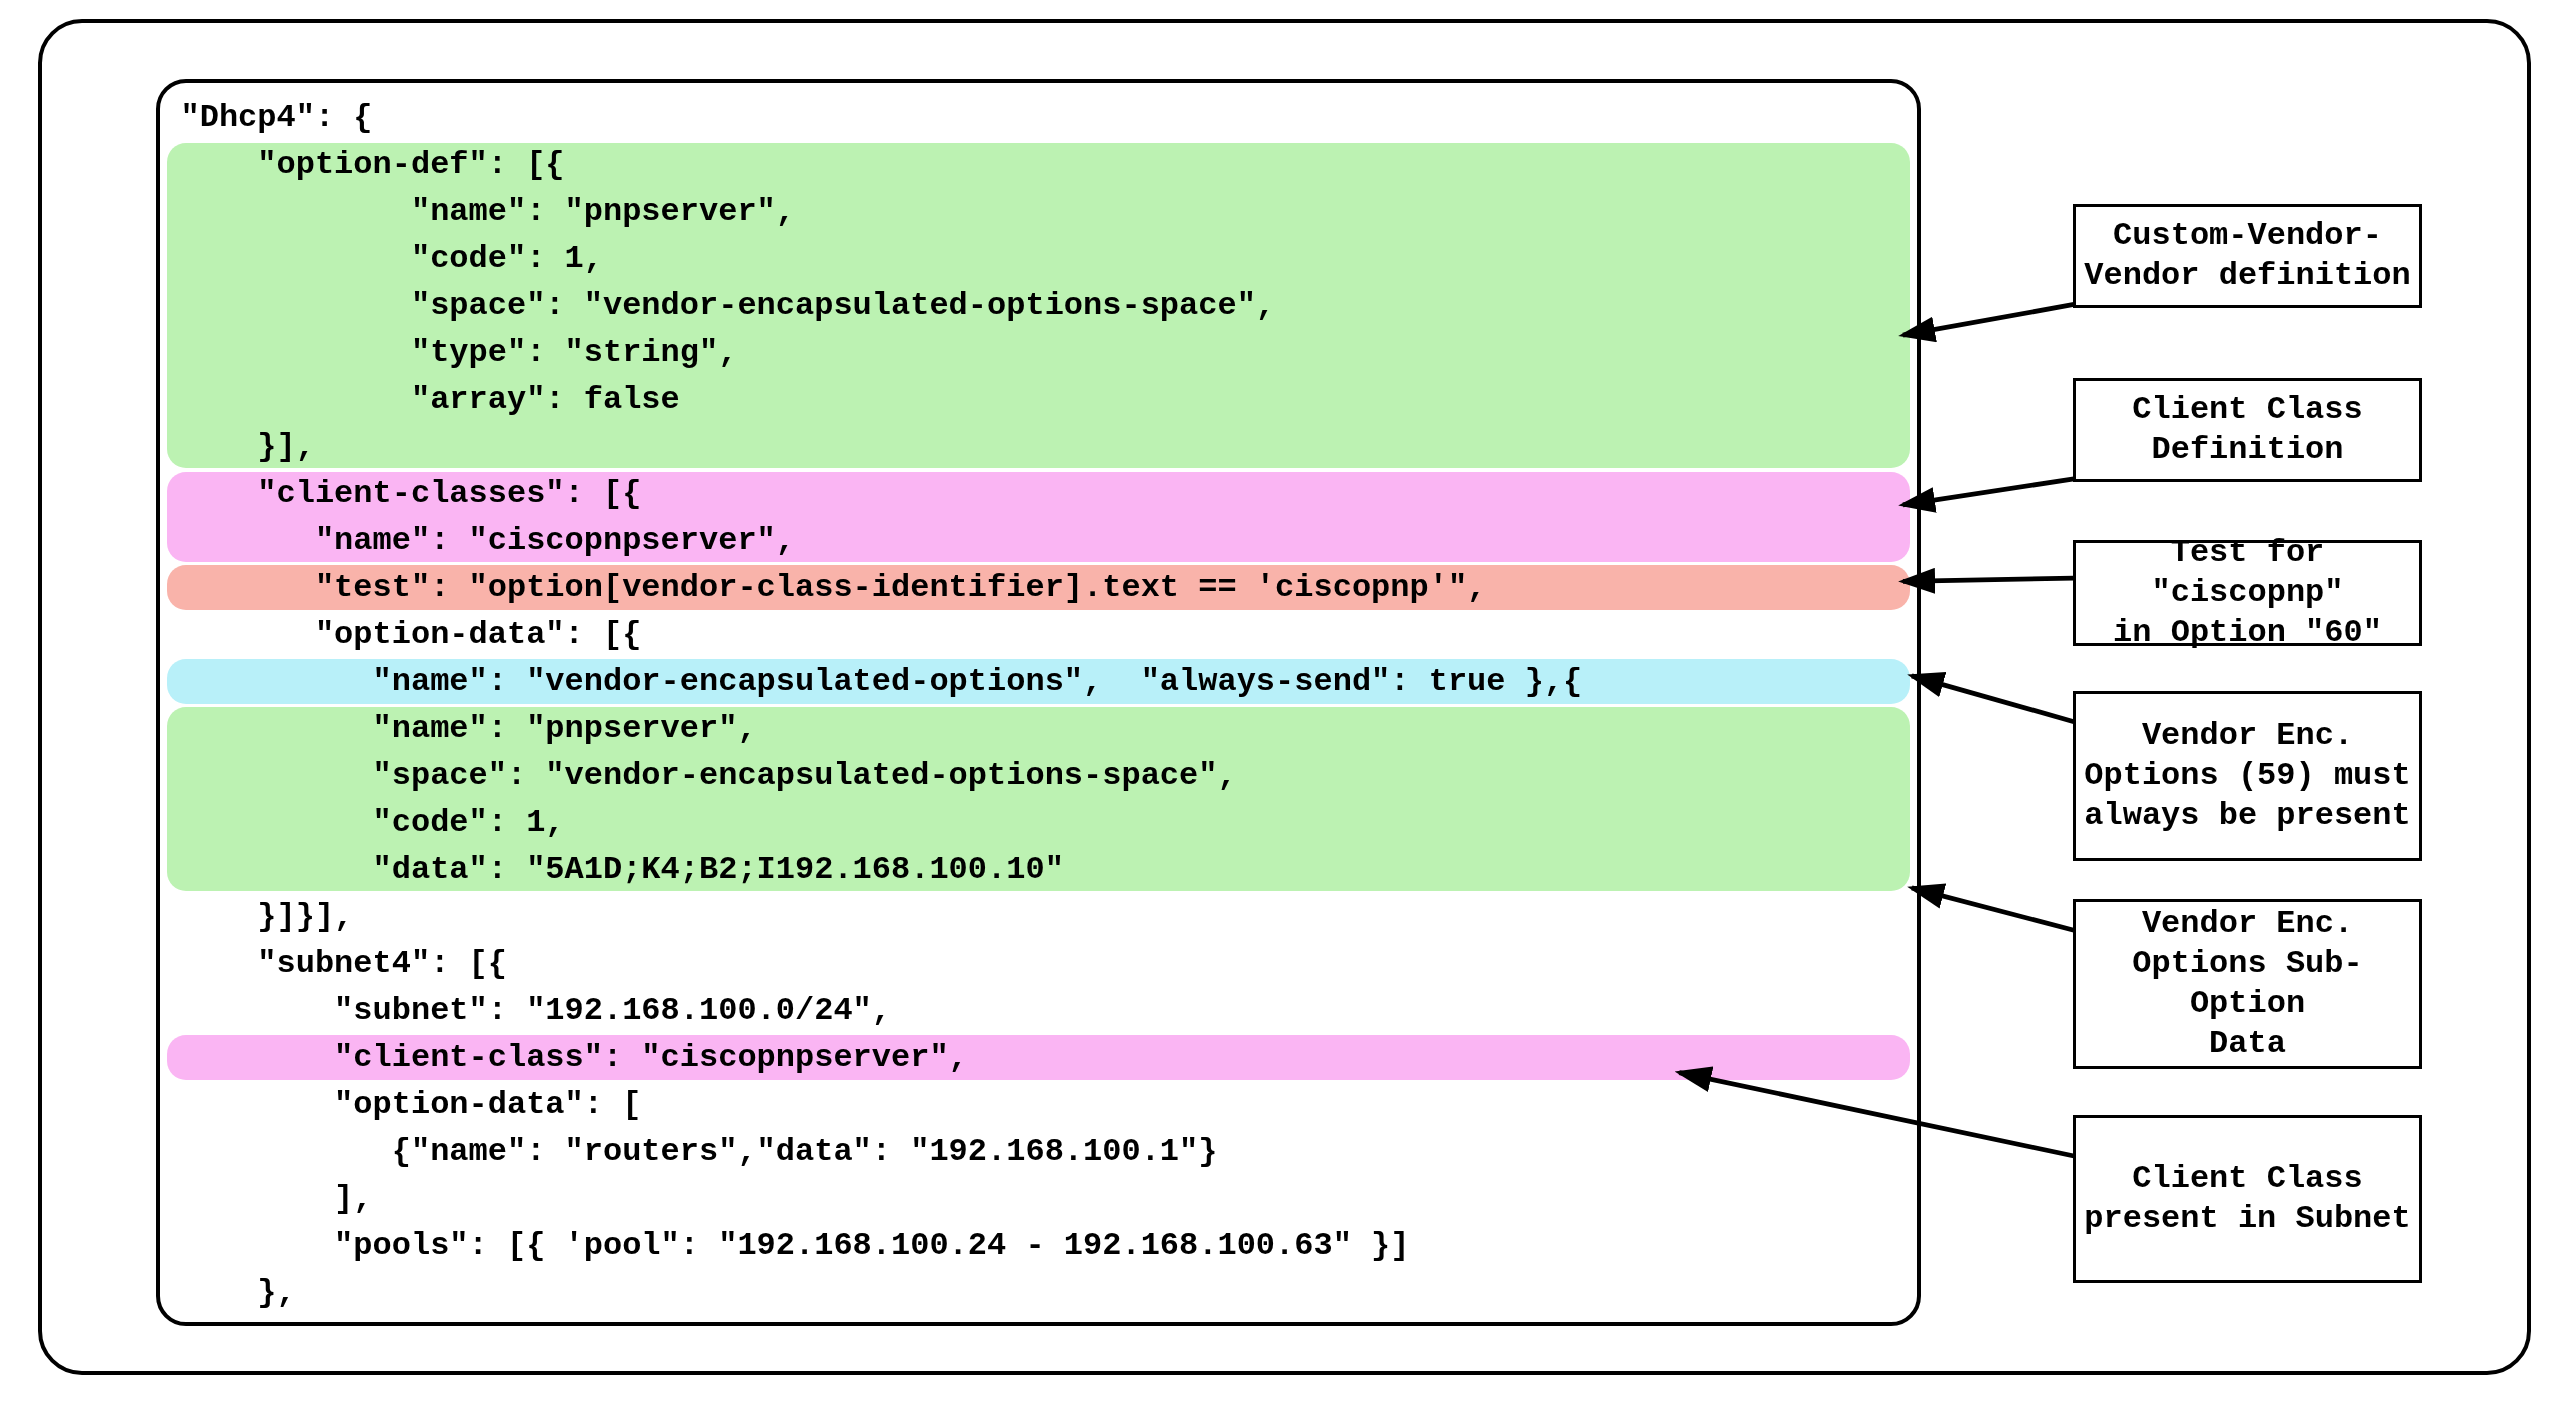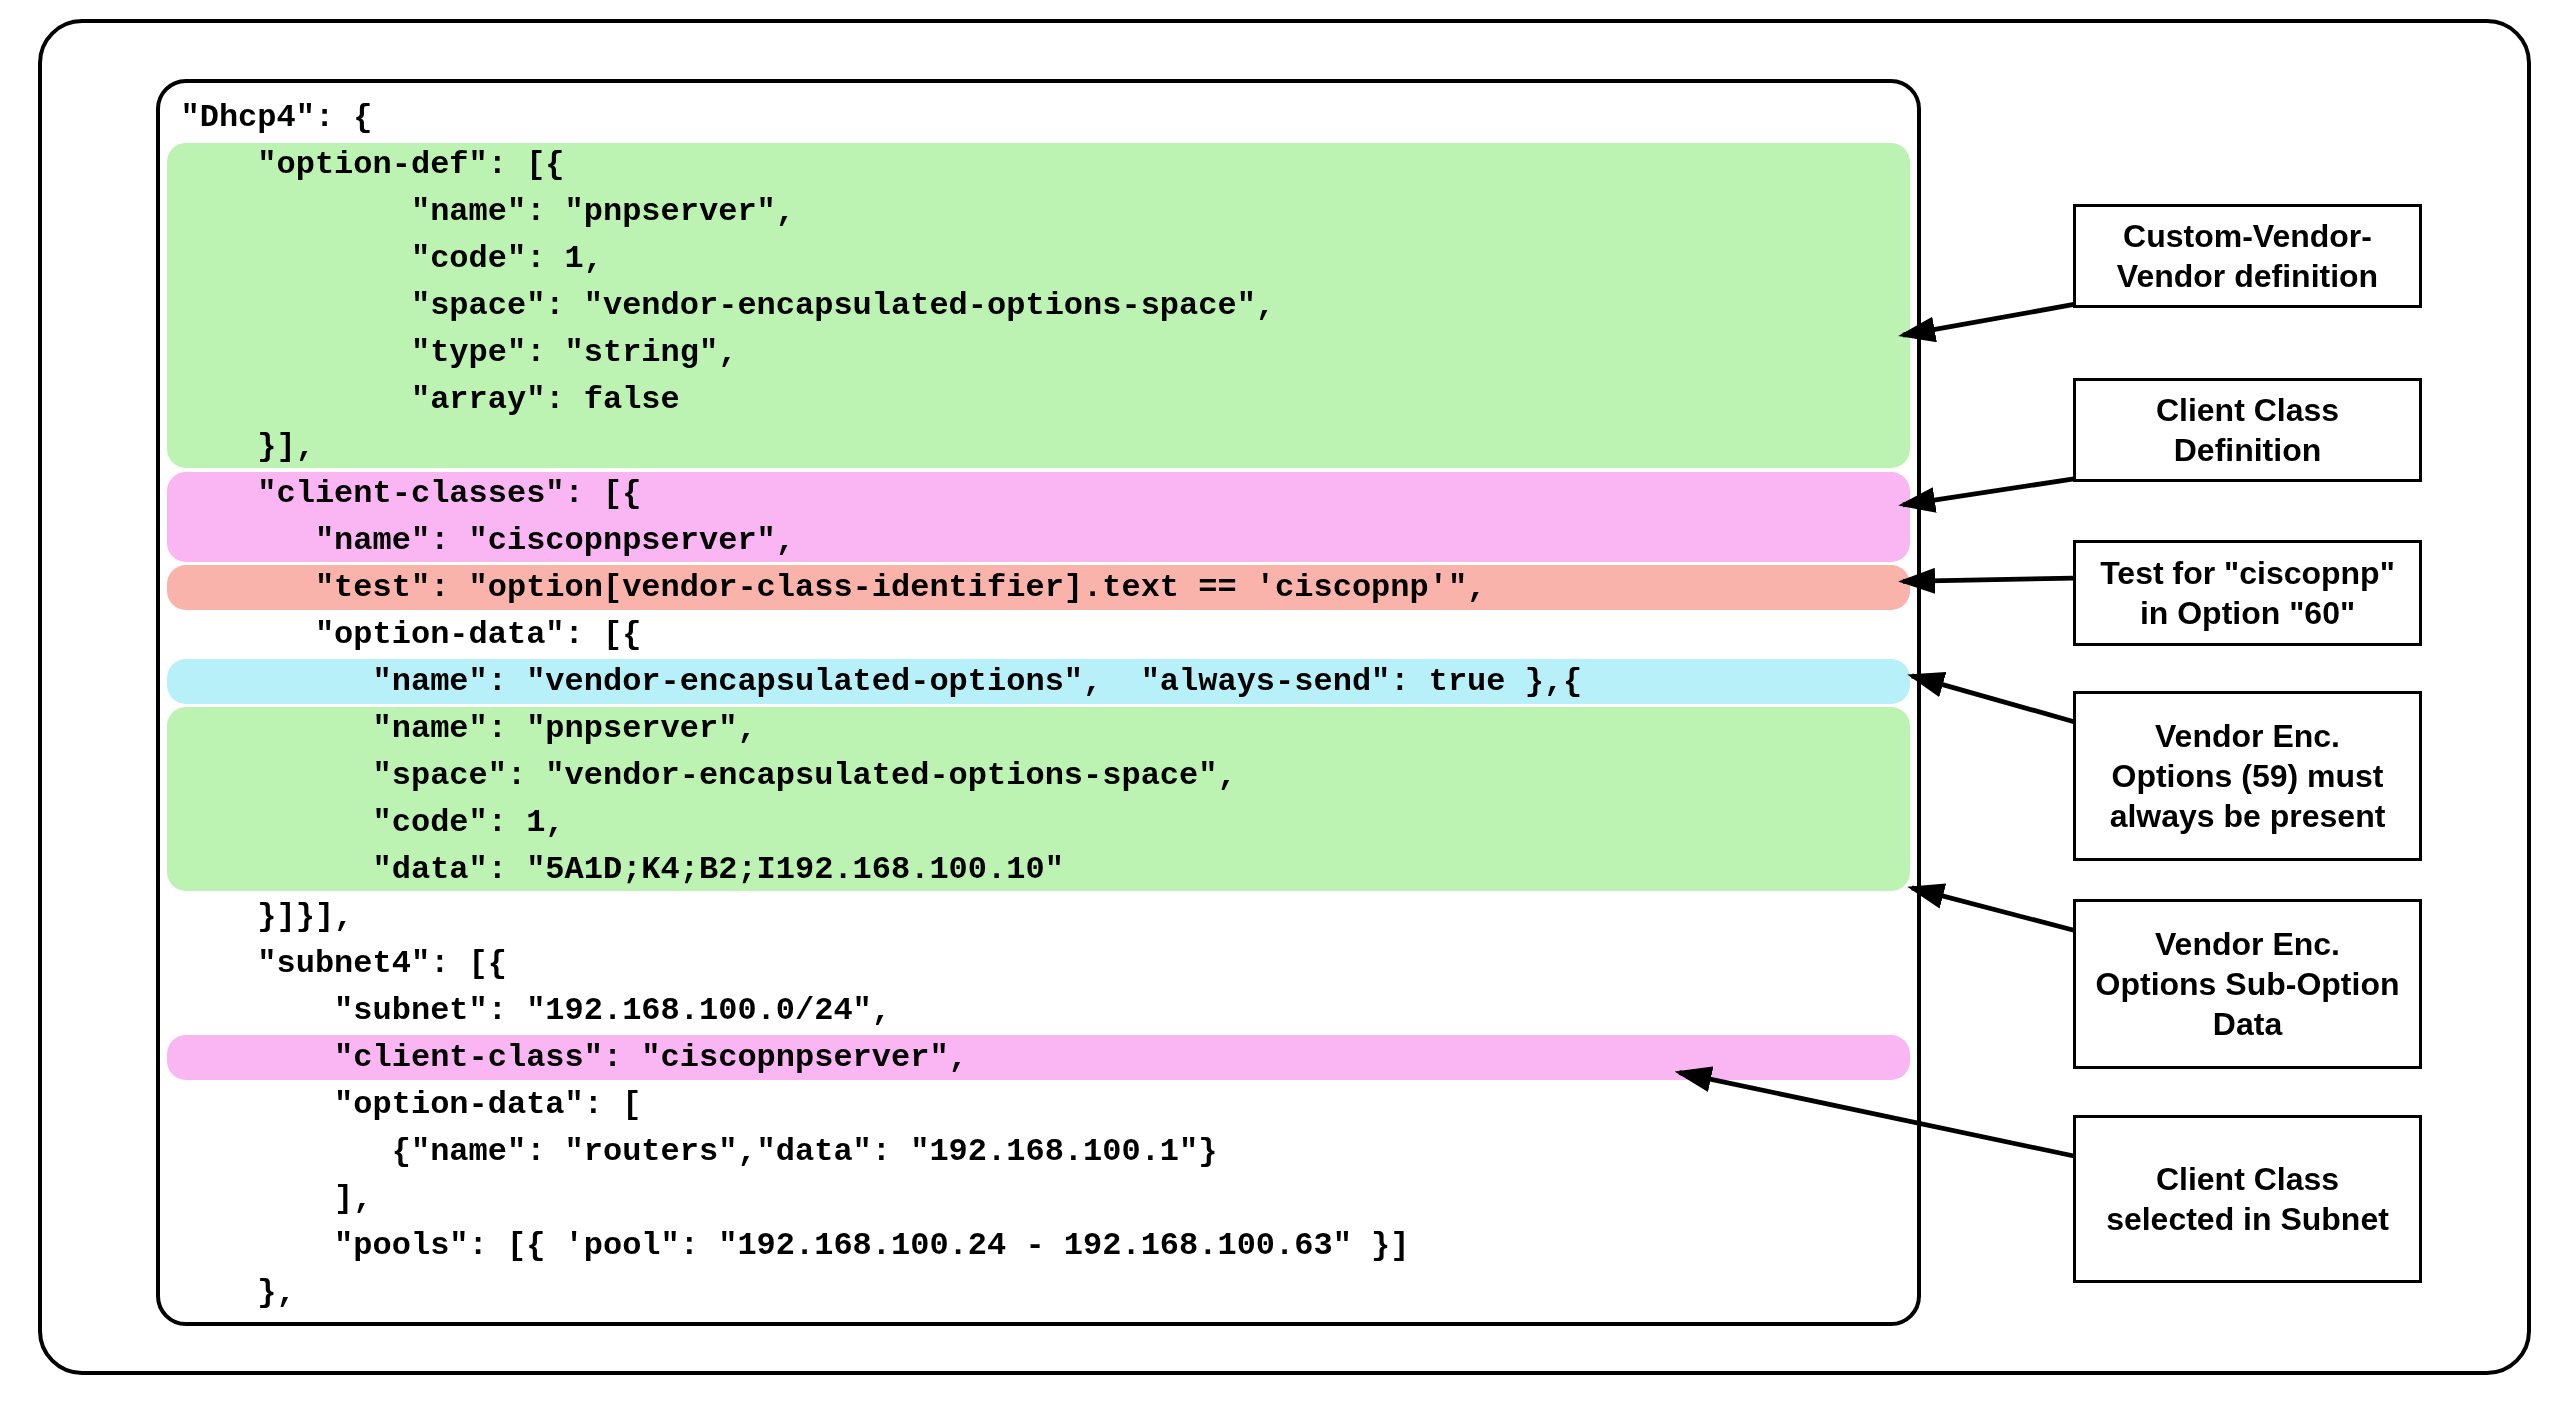--- a/index.html
+++ b/index.html
@@ -21,21 +21,21 @@
        z-index:-1;border-radius:inherit;background:var(--hl);}
   .r-start{border-radius:19px 19px 0 0}
   .r-start.hl::before{top:2.1px}
   .r-end{border-radius:0 0 19px 19px}
   .r-end.hl::before{bottom:2.1px}
   .r-single{border-radius:19px}
   .r-single.hl::before{top:1.4px;bottom:1.4px}
 
   .callout{position:absolute;border:3.4px solid #000;background:#fff;box-sizing:border-box;
        display:flex;align-items:center;justify-content:center;text-align:center;}
-  .callout-line{font-family:Liberation Sans, sans-serif;font-weight:700;
+  .callout-line{font-family:Liberation Mono, monospace;font-weight:700;
        font-size:32px;line-height:40px;color:#000;}
 
   .arrow-layer{position:absolute;left:0;top:0;pointer-events:none;}
 </style>
 </head>
 <body>
 
 <div class="outer-frame"></div>
 
 <div class="code-panel">
@@ -98,21 +98,21 @@
     <div class="callout" style="left: 2073px; top: 899px; width: 349px; height: 170px;">
       <div>
         <div class="callout-line">Vendor Enc.</div>
         <div class="callout-line">Options Sub-Option</div>
         <div class="callout-line">Data</div>
       </div>
     </div>
     <div class="callout" style="left: 2073px; top: 1115px; width: 349px; height: 168px;">
       <div>
         <div class="callout-line">Client Class</div>
-        <div class="callout-line">selected in Subnet</div>
+        <div class="callout-line">present in Subnet</div>
       </div>
     </div>
   </div>
 
 <svg class="arrow-layer" width="2576" height="1416" viewBox="0 0 3766 2070">
   <defs>
     <marker id="arrowhead" markerUnits="userSpaceOnUse" markerWidth="54" markerHeight="38" refX="47" refY="19" orient="auto">
       <path d="M0,0 L54,19 L0,38 Z" fill="#000"></path>
     </marker>
   </defs>

